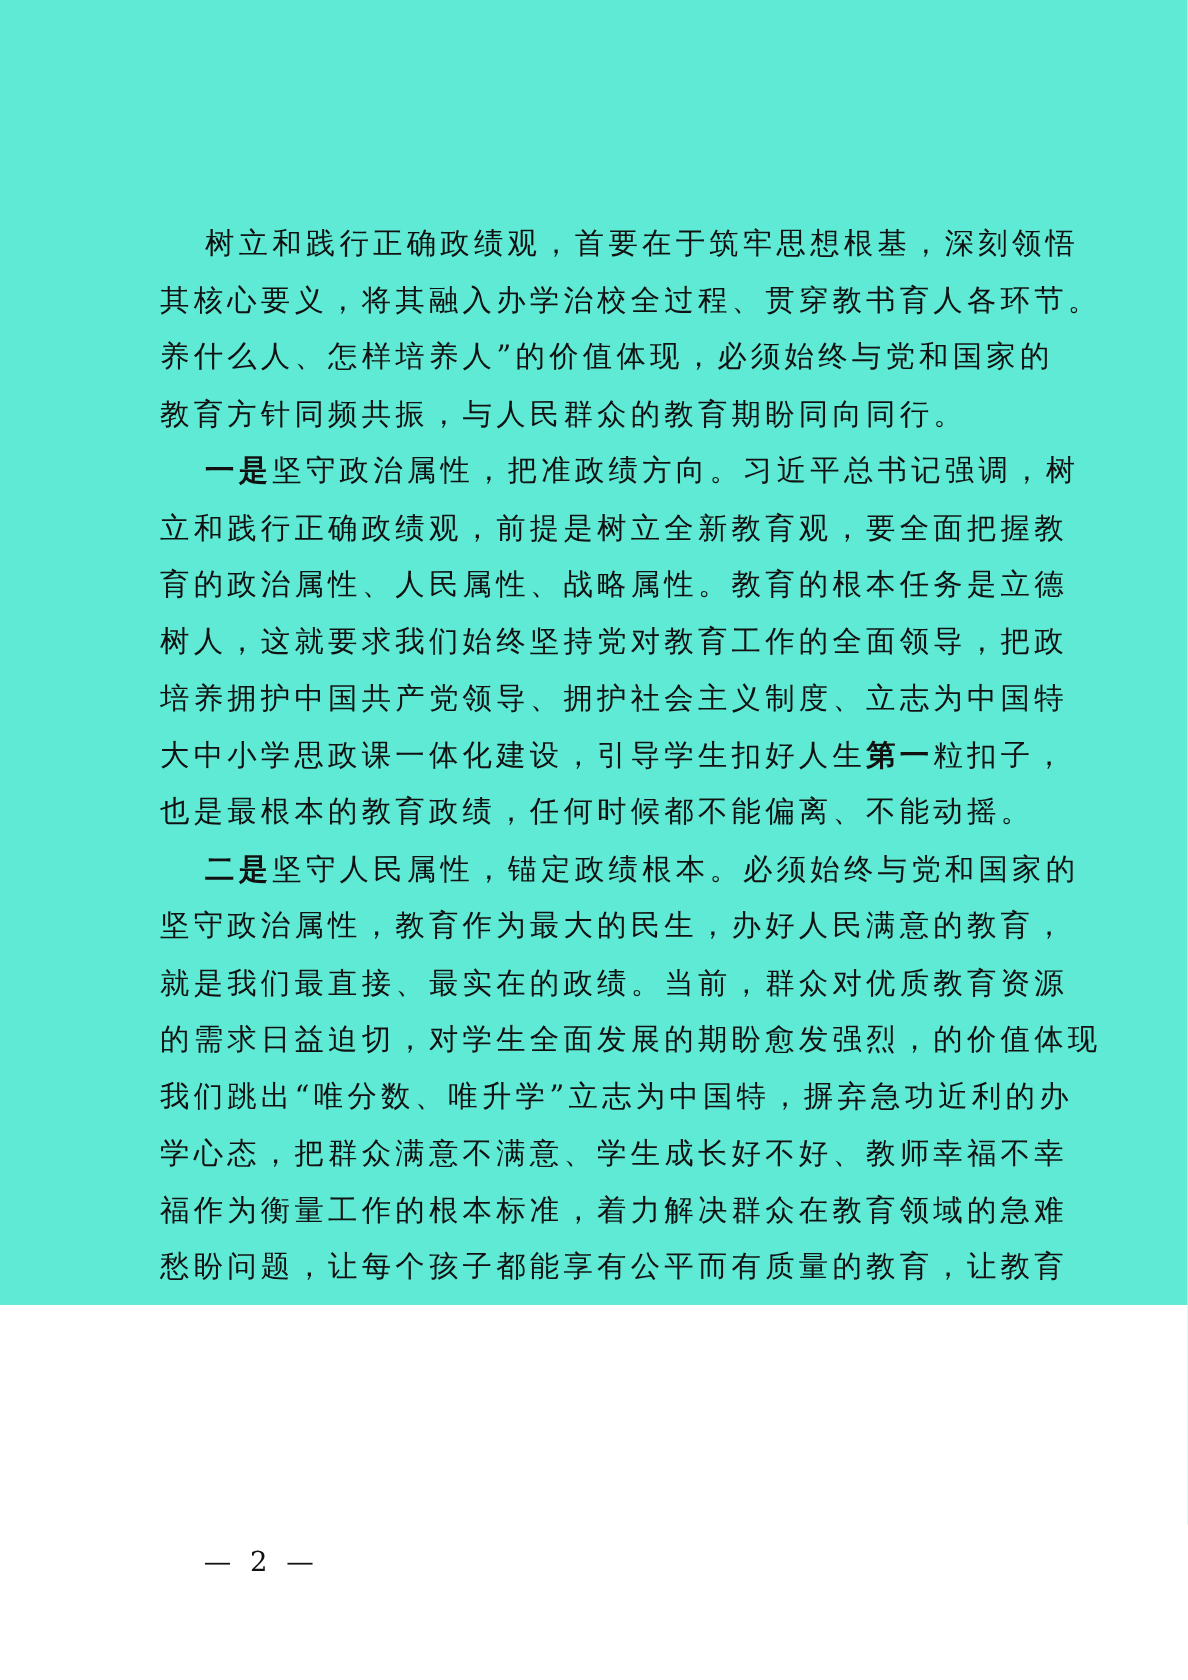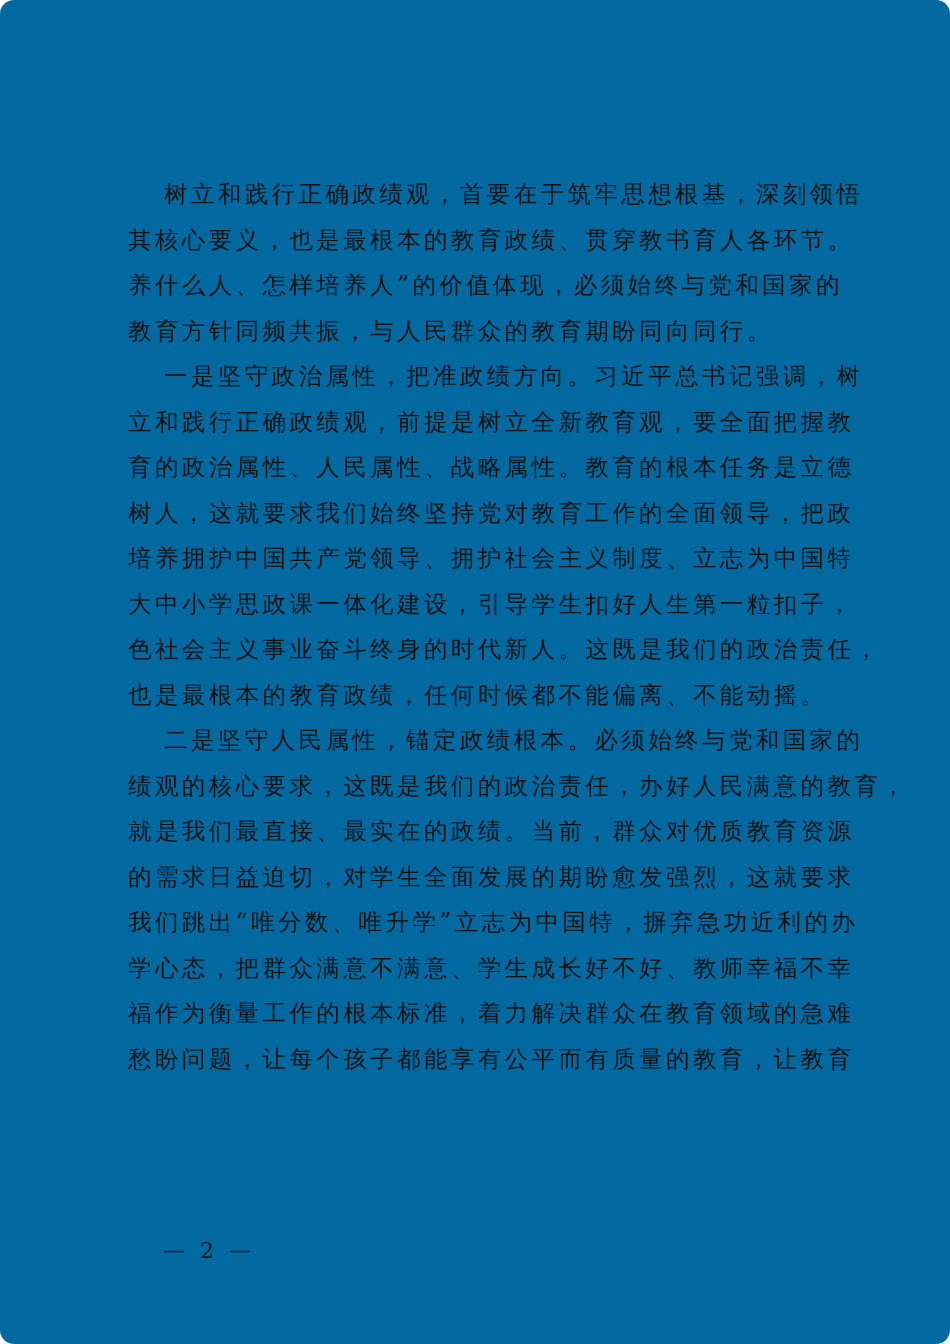--- a/index.html
+++ b/index.html
@@ -13,82 +13,80 @@
       position: relative;
       overflow: hidden;
       font-family: "DejaVu Serif", "Liberation Serif", serif;
       color: #111111;
     }
     .page {
       position: absolute;
       left: 0;
       top: 0;
       width: 950px;
-      height: 1344px;
-      background: #0369a1;
-      border-radius: 14px;
+      height: 1044px;
+      background: #5eead4;
     }
     .body-text {
       position: absolute;
       left: 128px;
       top: 172px;
       width: 712px;
     }
     .line {
       height: 45.5px;
       line-height: 45.5px;
       font-size: 23.5px;
       letter-spacing: 3.4px;
       white-space: nowrap;
     }
     .line.indent {
       padding-left: 36px;
     }
     .bold {
-      font-weight: normal;
+      font-weight: bold;
       margin-top: 36px;
     }
     .page-number {
       position: absolute;
       left: 163px;
       top: 1238px;
       font-size: 22px;
       letter-spacing: 4px;
       white-space: nowrap;
     }
   </style>
 </head>
 <body>
 
 <div class="page">
   <div class="body-text">
 
     <div>
       <div class="line indent"><span>树立和践行正确政绩观，首要在于筑牢思想根基，深刻领悟</span></div>
-      <div class="line"><span>其核心要义，也是最根本的教育政绩、贯穿教书育人各环节。</span></div>
+      <div class="line"><span>其核心要义，将其融入办学治校全过程、贯穿教书育人各环节。</span></div>
       <div class="line"><span>养什么人、怎样培养人”的价值体现，必须始终与党和国家的</span></div>
       <div class="line"><span>教育方针同频共振，与人民群众的教育期盼同向同行。</span></div>
     </div>
 
     <div>
       <div class="line indent"><span class="bold">一是</span><span>坚守政治属性，把准政绩方向。习近平总书记强调，树</span></div>
       <div class="line"><span>立和践行正确政绩观，前提是树立全新教育观，要全面把握教</span></div>
       <div class="line"><span>育的政治属性、人民属性、战略属性。教育的根本任务是立德</span></div>
       <div class="line"><span>树人，这就要求我们始终坚持党对教育工作的全面领导，把政</span></div>
       <div class="line"><span>培养拥护中国共产党领导、拥护社会主义制度、立志为中国特</span></div>
       <div class="line"><span>大中小学思政课一体化建设，引导学生扣好人生</span><span class="bold">第一</span><span>粒扣子，</span></div>
-      <div class="line"><span>色社会主义事业奋斗终身的时代新人。这既是我们的政治责任，</span></div>
       <div class="line"><span>也是最根本的教育政绩，任何时候都不能偏离、不能动摇。</span></div>
     </div>
 
     <div>
       <div class="line indent"><span class="bold">二是</span><span>坚守人民属性，锚定政绩根本。必须始终与党和国家的</span></div>
-      <div class="line"><span>绩观的核心要求，这既是我们的政治责任，办好人民满意的教育，</span></div>
+      <div class="line"><span>坚守政治属性，教育作为最大的民生，办好人民满意的教育，</span></div>
       <div class="line"><span>就是我们最直接、最实在的政绩。当前，群众对优质教育资源</span></div>
-      <div class="line"><span>的需求日益迫切，对学生全面发展的期盼愈发强烈，这就要求</span></div>
+      <div class="line"><span>的需求日益迫切，对学生全面发展的期盼愈发强烈，的价值体现</span></div>
       <div class="line"><span>我们跳出“唯分数、唯升学”立志为中国特，摒弃急功近利的办</span></div>
       <div class="line"><span>学心态，把群众满意不满意、学生成长好不好、教师幸福不幸</span></div>
       <div class="line"><span>福作为衡量工作的根本标准，着力解决群众在教育领域的急难</span></div>
       <div class="line"><span>愁盼问题，让每个孩子都能享有公平而有质量的教育，让教育</span></div>
     </div>
 
   </div>
 
   <div class="page-number">— 2 —</div>
 </div>

